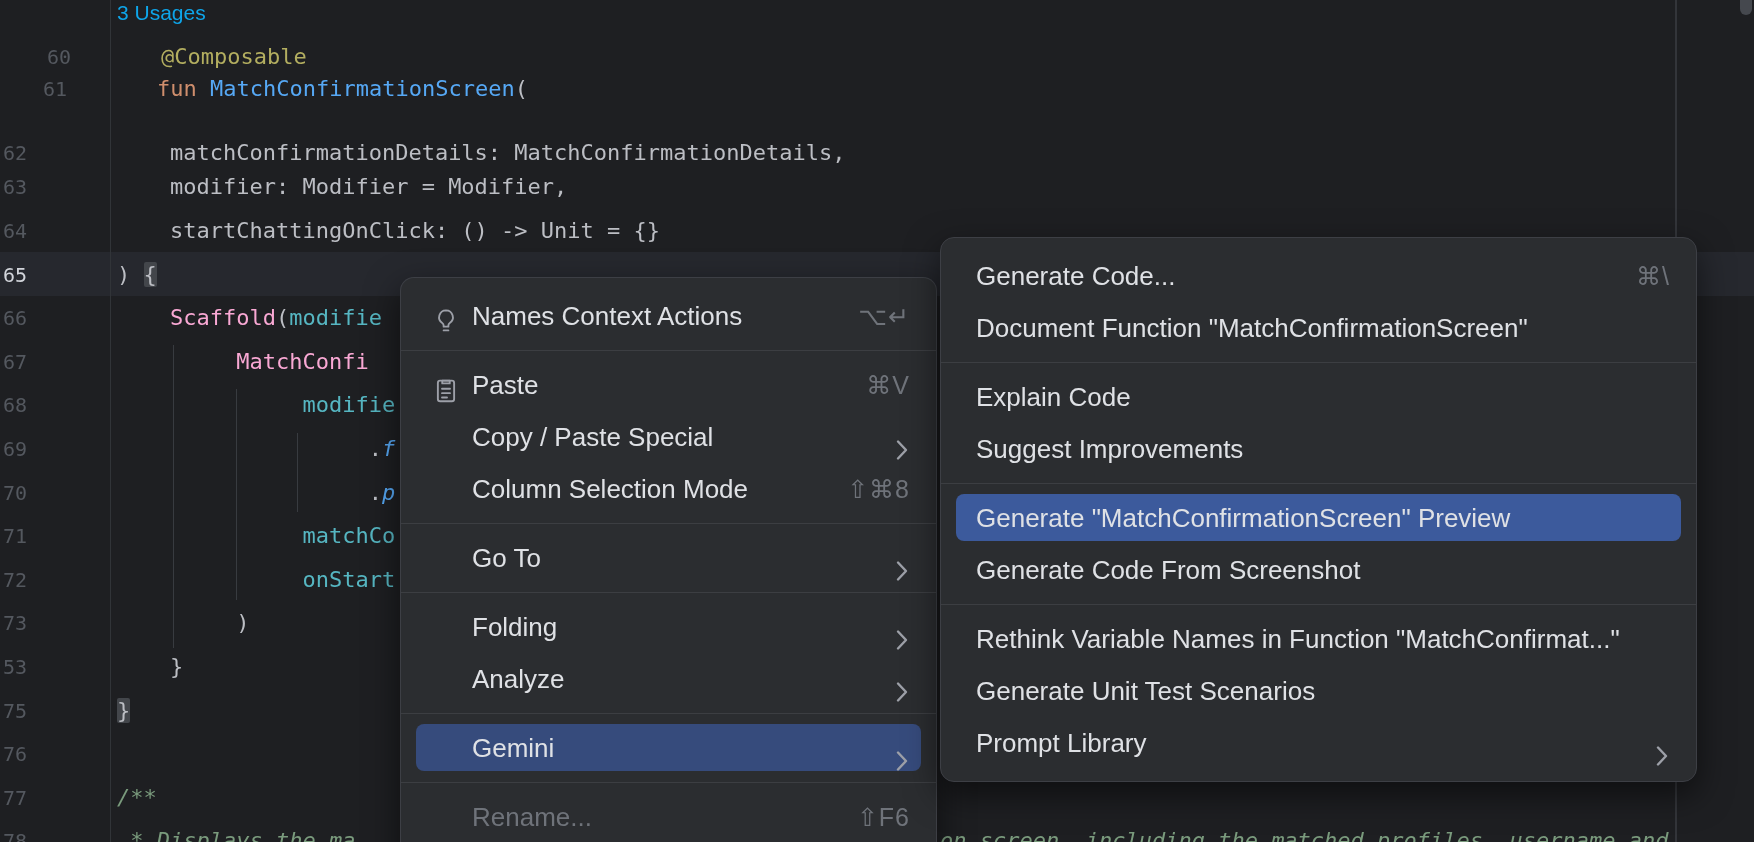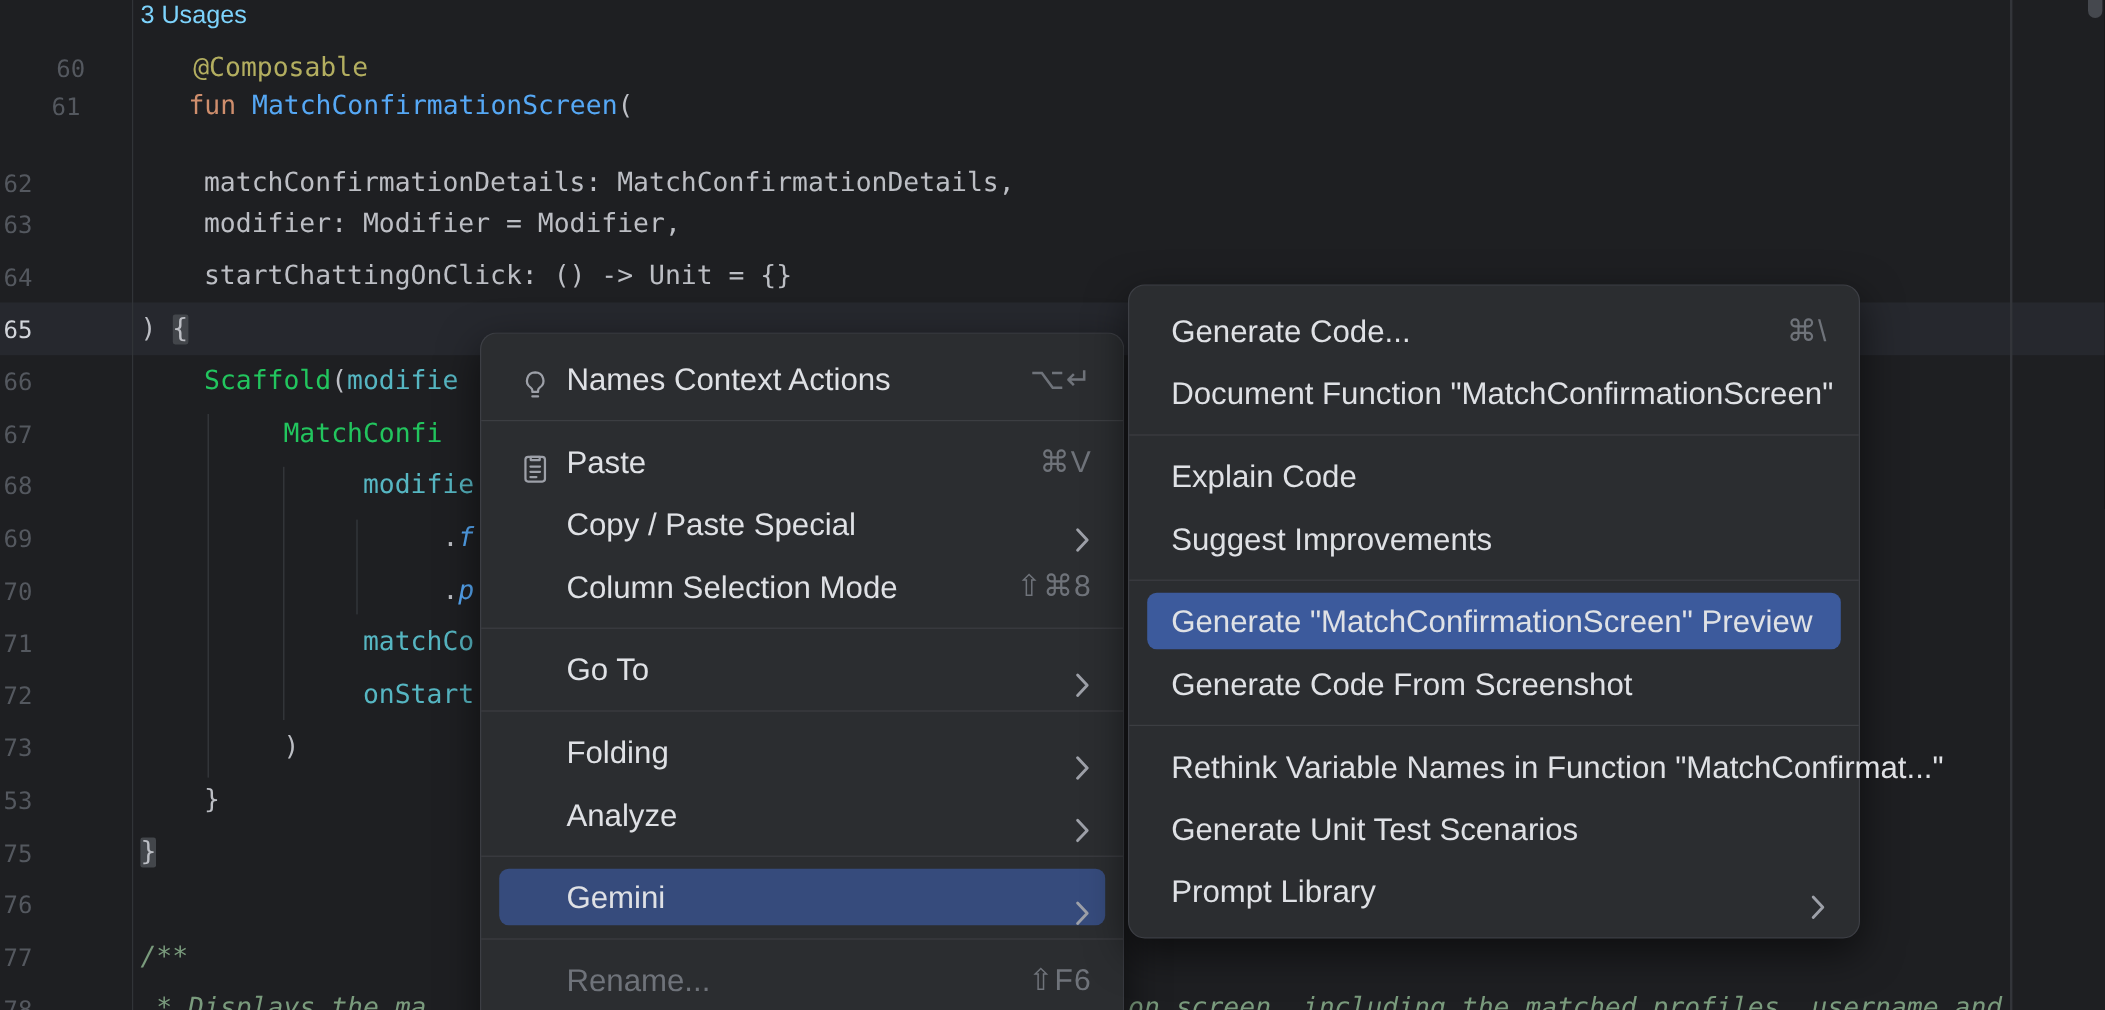--- a/index.html
+++ b/index.html
@@ -16,32 +16,32 @@
   #ig3{left:297px;top:433px;height:79px;}
   
   .code-row{position:absolute;left:0;width:1754px;height:44px;line-height:44px;font-size:22px;white-space:pre;color:#BCBEC4;}
   .line-num{position:absolute;left:0;top:0;width:27px;text-align:right;font-size:20px;color:#54585F;}
   .line-num.num-current{color:#D2D5DB;}
   .code-text{position:absolute;left:117px;top:0;}
   .right-frag{position:absolute;left:940px;top:0;}
   .s-kw{color:#CF8E6D;}
   .s-ann{color:#B3AE60;}
   .s-decl{color:#56A8F5;}
-  .s-call{color:#22c55e;}
+  .s-call{color:#f9a8d4;}
   .s-named{color:#56B6C2;}
   .s-ext{color:#56A8F5;font-style:italic;}
   .s-cmt{color:#7A9B7D;font-style:italic;}
   .s-brace{background:#43464B;border-radius:2px;}
-  .s-inlay{font-family:"Liberation Sans",sans-serif;font-size:21px;color:#7dd3fc;font-style:normal;}
+  .s-inlay{font-family:"Liberation Sans",sans-serif;font-size:21px;color:#0ea5e9;font-style:normal;}
   
   .menu{position:absolute;background:#2B2D30;border:1px solid #3D3F45;border-radius:14px;
         box-shadow:0 12px 34px rgba(0,0,0,.55);padding:12px 0;box-sizing:border-box;
         font-family:"Liberation Sans",sans-serif;z-index:10;}
   #ctx-menu{left:400px;top:277px;width:537px;height:600px;border-bottom:none;border-radius:14px 14px 0 0;}
-  #gem-menu{left:940px;top:237px;width:610px;}
+  #gem-menu{left:940px;top:237px;width:757px;}
   .menu-row{position:relative;height:52px;line-height:52px;font-size:26px;color:#DFE1E5;cursor:default;}
   #ctx-menu .menu-row{padding-left:71px;}
   #gem-menu .menu-row{padding-left:35px;}
   .menu-row.disabled{color:#6F737A;}
   .menu-row .label{position:relative;z-index:2;white-space:nowrap;}
   .menu-row.hl .hl-bg{position:absolute;left:15px;right:15px;top:2px;bottom:3px;border-radius:8px;z-index:1;}
   .menu-sep{height:1px;margin:8px 0;background:#3C3E42;}
   .shortcut{position:absolute;right:26px;top:0;z-index:2;font-size:25px;color:#6F737A;letter-spacing:1px;}
   .menu-icon{position:absolute;left:30px;top:11px;z-index:2;}
   .chev{position:absolute;right:28px;top:15px;z-index:2;}

